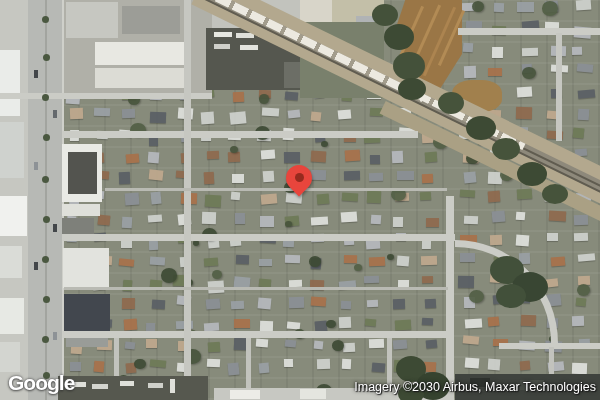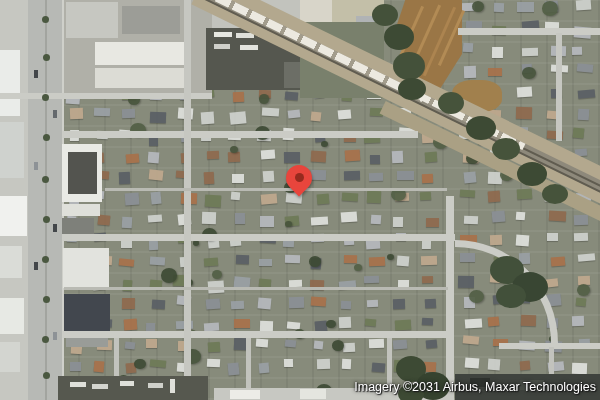--- a/index.html
+++ b/index.html
@@ -463,14 +463,15 @@
       <div class="f " style="left: 43px; top: 216px; width: 7px; height: 7px; background: rgb(74, 88, 64); border-radius: 50%;"></div>
       <div class="f " style="left: 42px; top: 256px; width: 7px; height: 7px; background: rgb(74, 88, 64); border-radius: 50%;"></div>
       <div class="f " style="left: 43px; top: 296px; width: 7px; height: 7px; background: rgb(74, 88, 64); border-radius: 50%;"></div>
       <div class="f " style="left: 42px; top: 336px; width: 7px; height: 7px; background: rgb(74, 88, 64); border-radius: 50%;"></div>
       <div class="f " style="left: 43px; top: 372px; width: 7px; height: 7px; background: rgb(74, 88, 64); border-radius: 50%;"></div>
     </div>
   <div id="pin" style="left: 286px; top: 163px;">
     <div class="pin-body" style="background: rgb(232, 69, 60);"></div>
     <div class="pin-dot" style="background: rgb(150, 42, 30);"></div>
   </div>
-  <div id="attr">Imagery ©2031 Airbus, Maxar Technologies</div>
+  <div id="logo">Google</div>
+  <div id="attr">Imagery ©2030 Airbus, Maxar Technologies</div>
 </div>
 
 </body></html>

